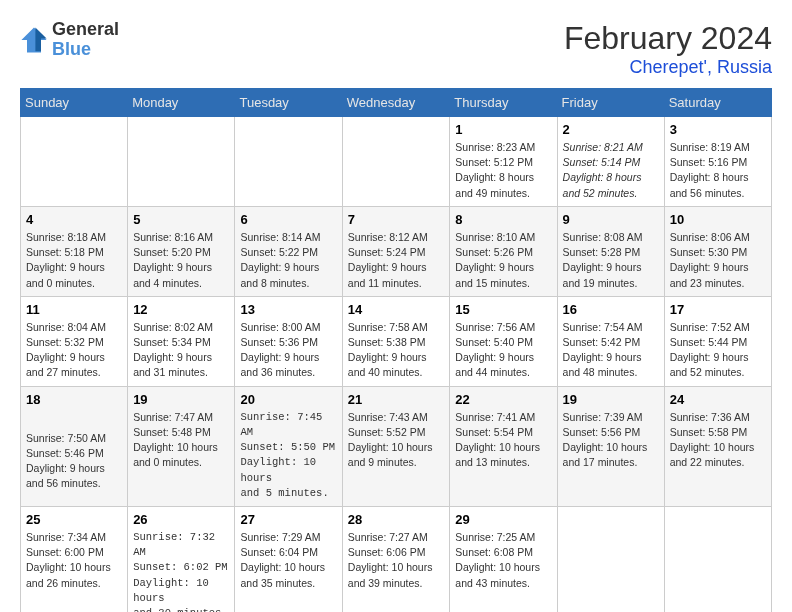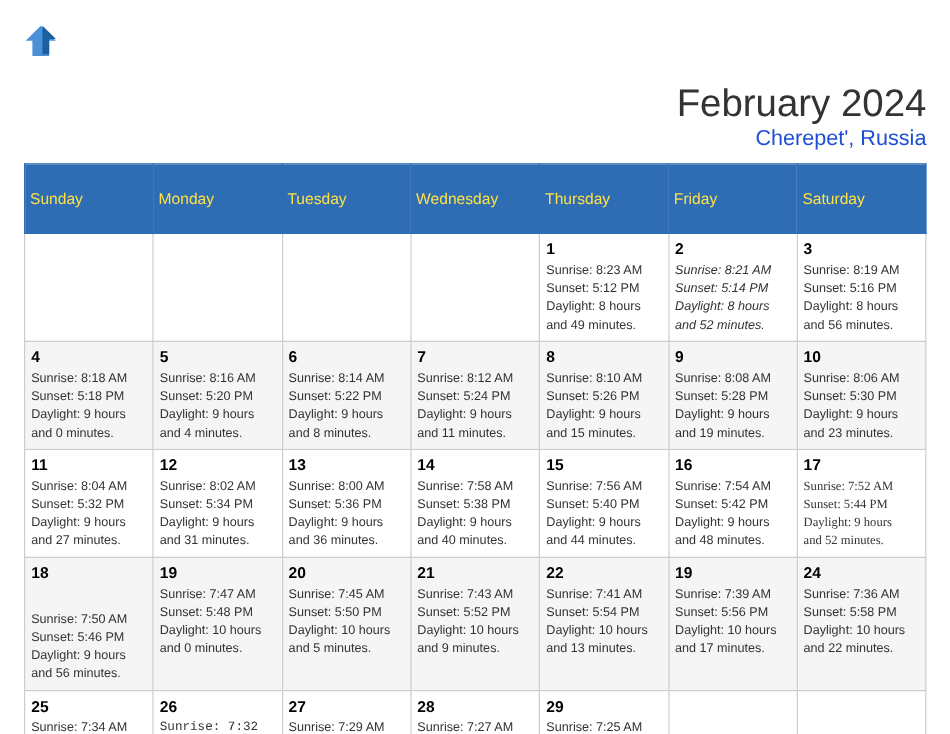--- a/index.html
+++ b/index.html
@@ -20,41 +20,40 @@
       display: flex;
       align-items: center;
       gap: 4px;
     }
     .logo-icon {
       width: 28px;
       height: 28px;
     }
     .title-block {
       text-align: right;
-      margin-top: 48px;
     }
     .title-block h1 {
       font-size: 32px;
       font-weight: normal;
       color: #333;
     }
     .title-block h2 {
       font-size: 18px;
       font-weight: normal;
       color: #1d4ed8;
     }
     table {
       width: 100%;
       border-collapse: collapse;
       font-size: 11px;
     }
     thead tr th {
       background-color: #2e6db4;
-      color: #fde047;
-      padding: 21px 4px;
+      color: #e5e5e5;
+      padding: 6px 4px;
       text-align: left;
       font-size: 13px;
       font-weight: normal;
       border: 1px solid #2e6db4;
     }
     tbody tr td {
       border: 1px solid #ccc;
       padding: 5px 5px;
       vertical-align: top;
       width: 108px;
@@ -84,20 +83,24 @@
   </style>
 </head>
 <body>
 
 <div class="header">
   <div class="logo">
     <svg class="logo-icon" viewBox="0 0 40 40">
       <polygon points="20,2 38,20 30,20 30,38 10,38 10,20 2,20" fill="#4a90d9"></polygon>
       <polygon points="22,2 38,18 30,18 30,36 22,36" fill="#1a5fa0"></polygon>
     </svg>
+    <div>
+      <div style="font-size:18px;font-weight:bold;color:#333;line-height:1.1">General</div>
+      <div style="font-size:18px;font-weight:bold;color:#4a90d9;line-height:1.1">Blue</div>
+    </div>
   </div>
   <div class="title-block">
     <h1>February 2024</h1>
     <h2>Cherepet', Russia</h2>
   </div>
 </div>
 
 <table>
   <thead>
     <tr>
@@ -227,21 +230,21 @@
         </td>
         <td>
           <span class="day-num">16</span>
           <div class="day-detail" style="white-space: pre-line;">Sunrise: 7:54 AM
 Sunset: 5:42 PM
 Daylight: 9 hours
 and 48 minutes.</div>
         </td>
         <td>
           <span class="day-num">17</span>
-          <div class="day-detail" style="white-space: pre-line; font-family: Liberation Serif, serif;">Sunrise: 7:52 AM
+          <div class="day-detail" style="white-space: pre-line;">Sunrise: 7:52 AM
 Sunset: 5:44 PM
 Daylight: 9 hours
 and 52 minutes.</div>
         </td>
       </tr>
       <tr>
         <td>
           <span class="day-num">18</span>
           <div class="day-detail" style="white-space: pre-line; margin-top: 24px;">Sunrise: 7:50 AM
 Sunset: 5:46 PM
@@ -250,21 +253,21 @@
         </td>
         <td>
           <span class="day-num">19</span>
           <div class="day-detail" style="white-space: pre-line;">Sunrise: 7:47 AM
 Sunset: 5:48 PM
 Daylight: 10 hours
 and 0 minutes.</div>
         </td>
         <td>
           <span class="day-num">20</span>
-          <div class="day-detail" style="white-space: pre-line;">Sunrise: 7:45 AM
+          <div class="day-detail" style="white-space: pre-line; font-family: Liberation Mono, monospace;">Sunrise: 7:45 AM
 Sunset: 5:50 PM
 Daylight: 10 hours
 and 5 minutes.</div>
         </td>
         <td>
           <span class="day-num">21</span>
           <div class="day-detail" style="white-space: pre-line;">Sunrise: 7:43 AM
 Sunset: 5:52 PM
 Daylight: 10 hours
 and 9 minutes.</div>

